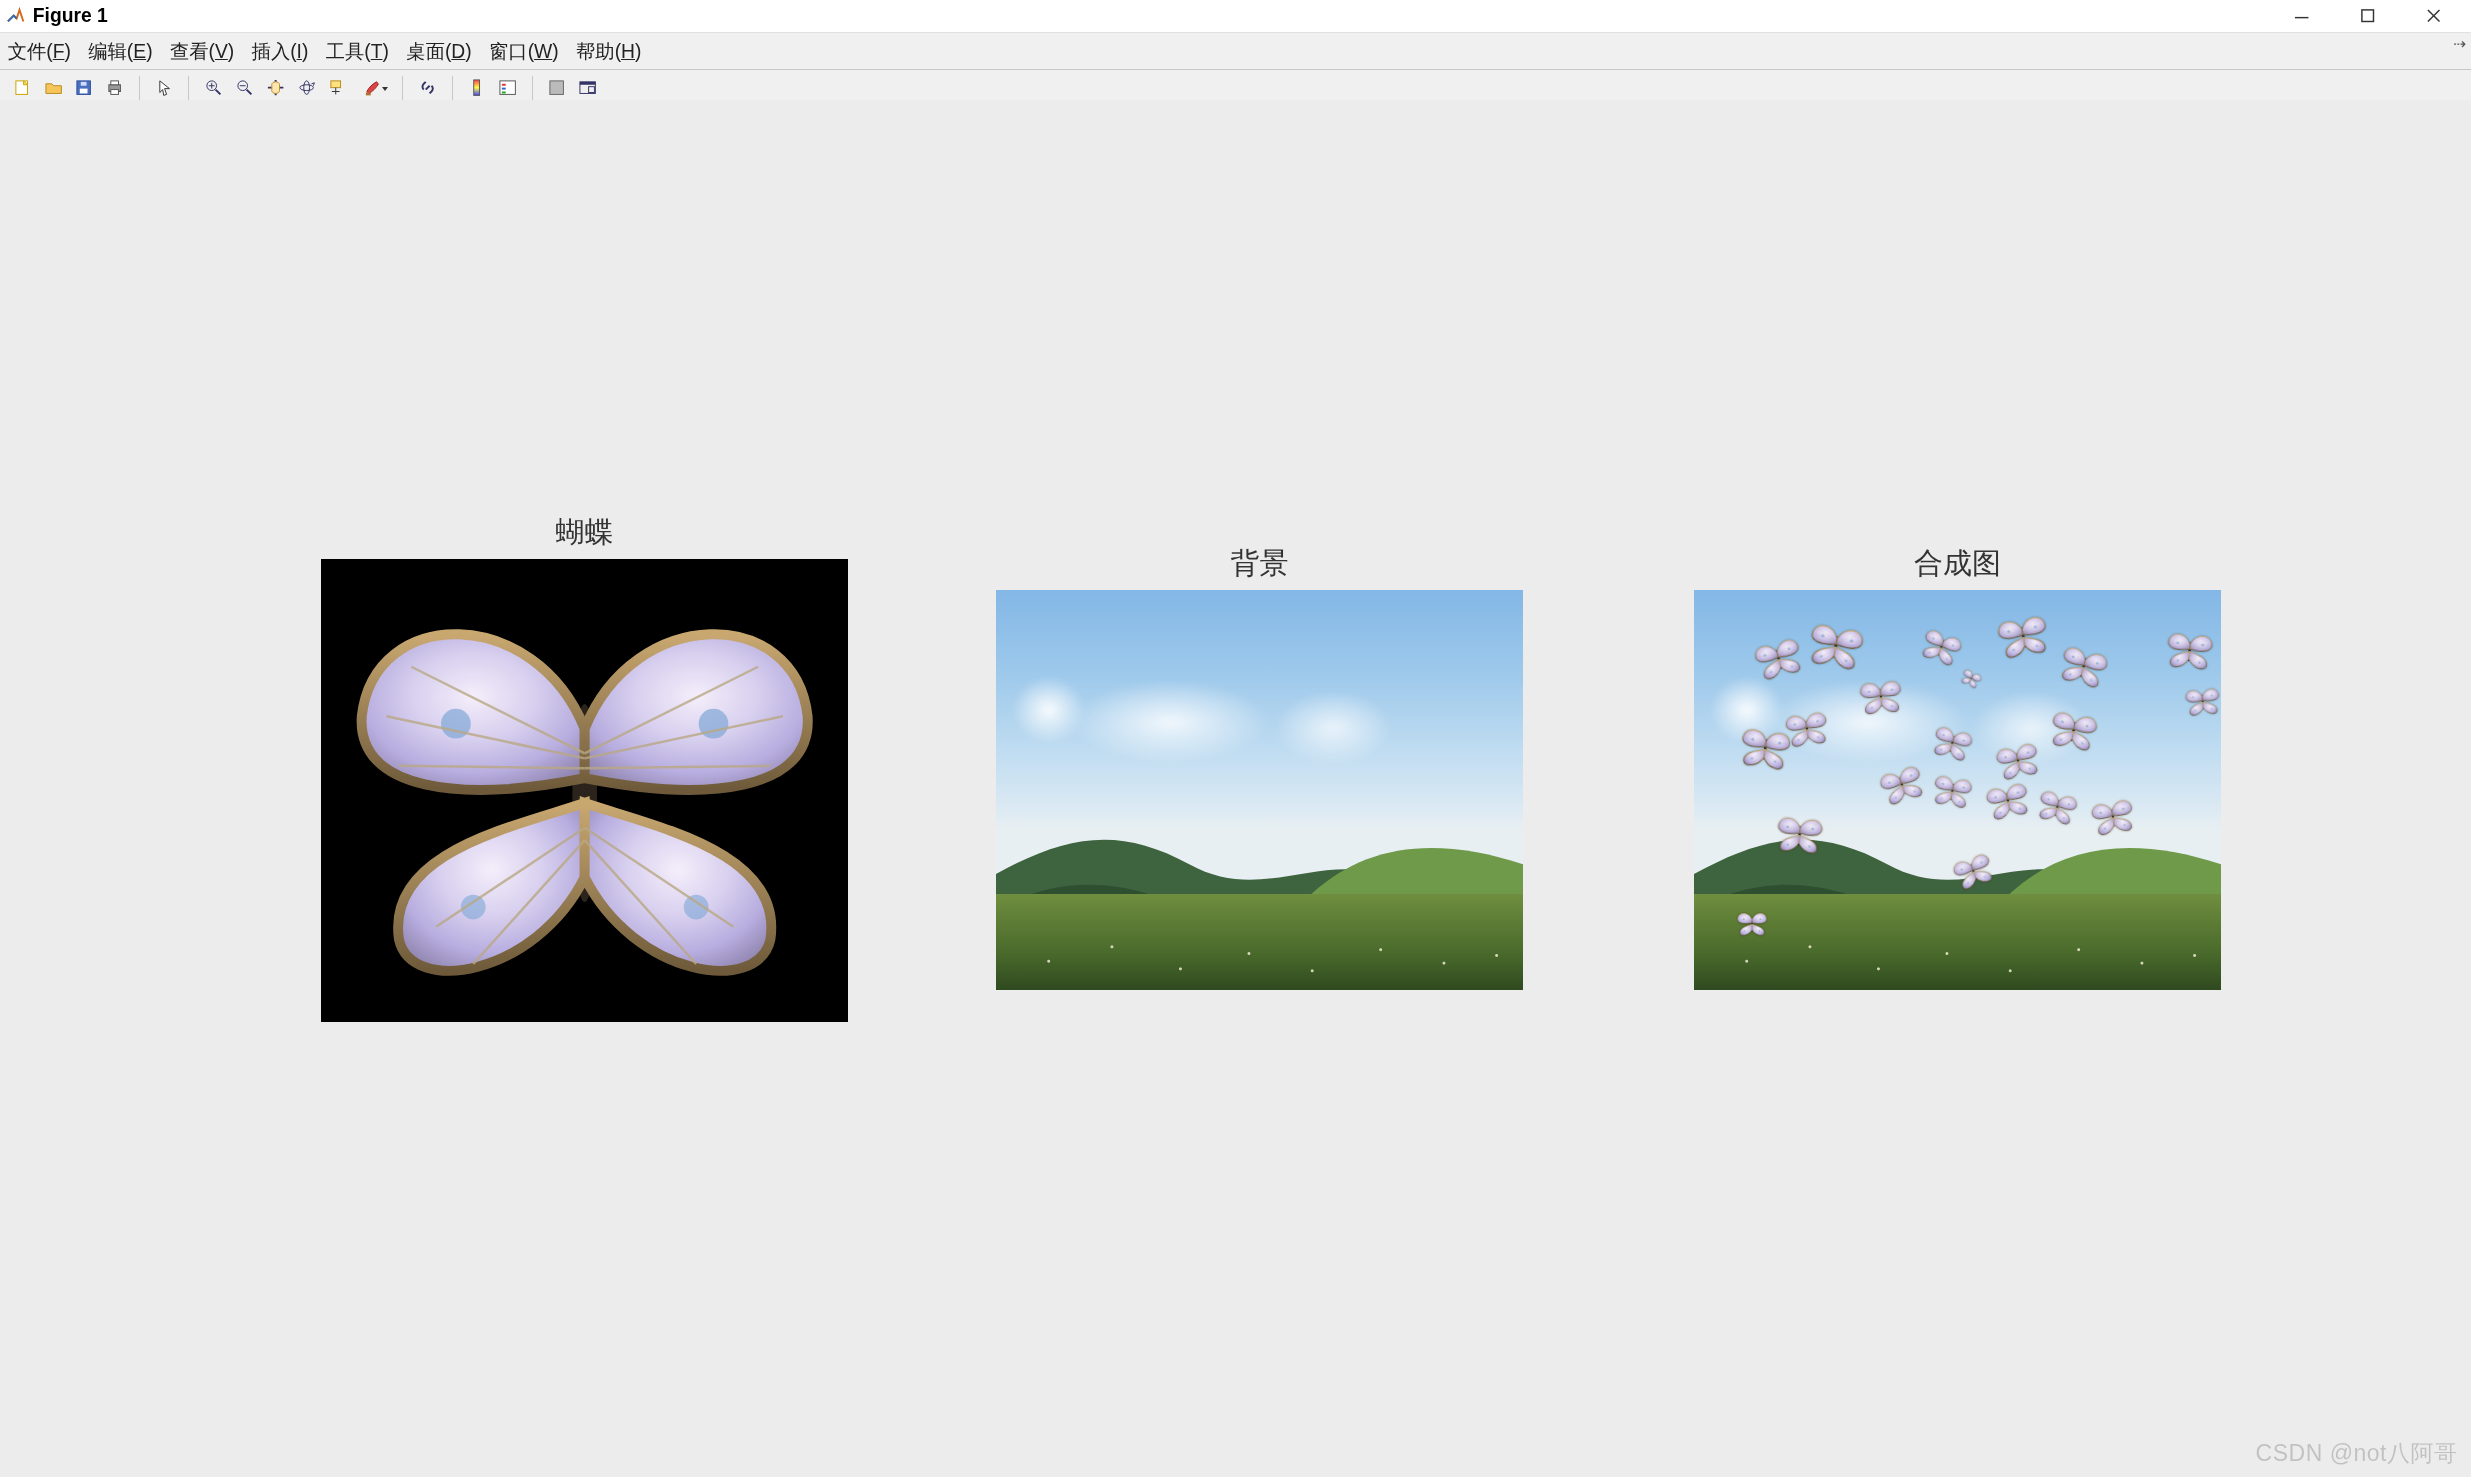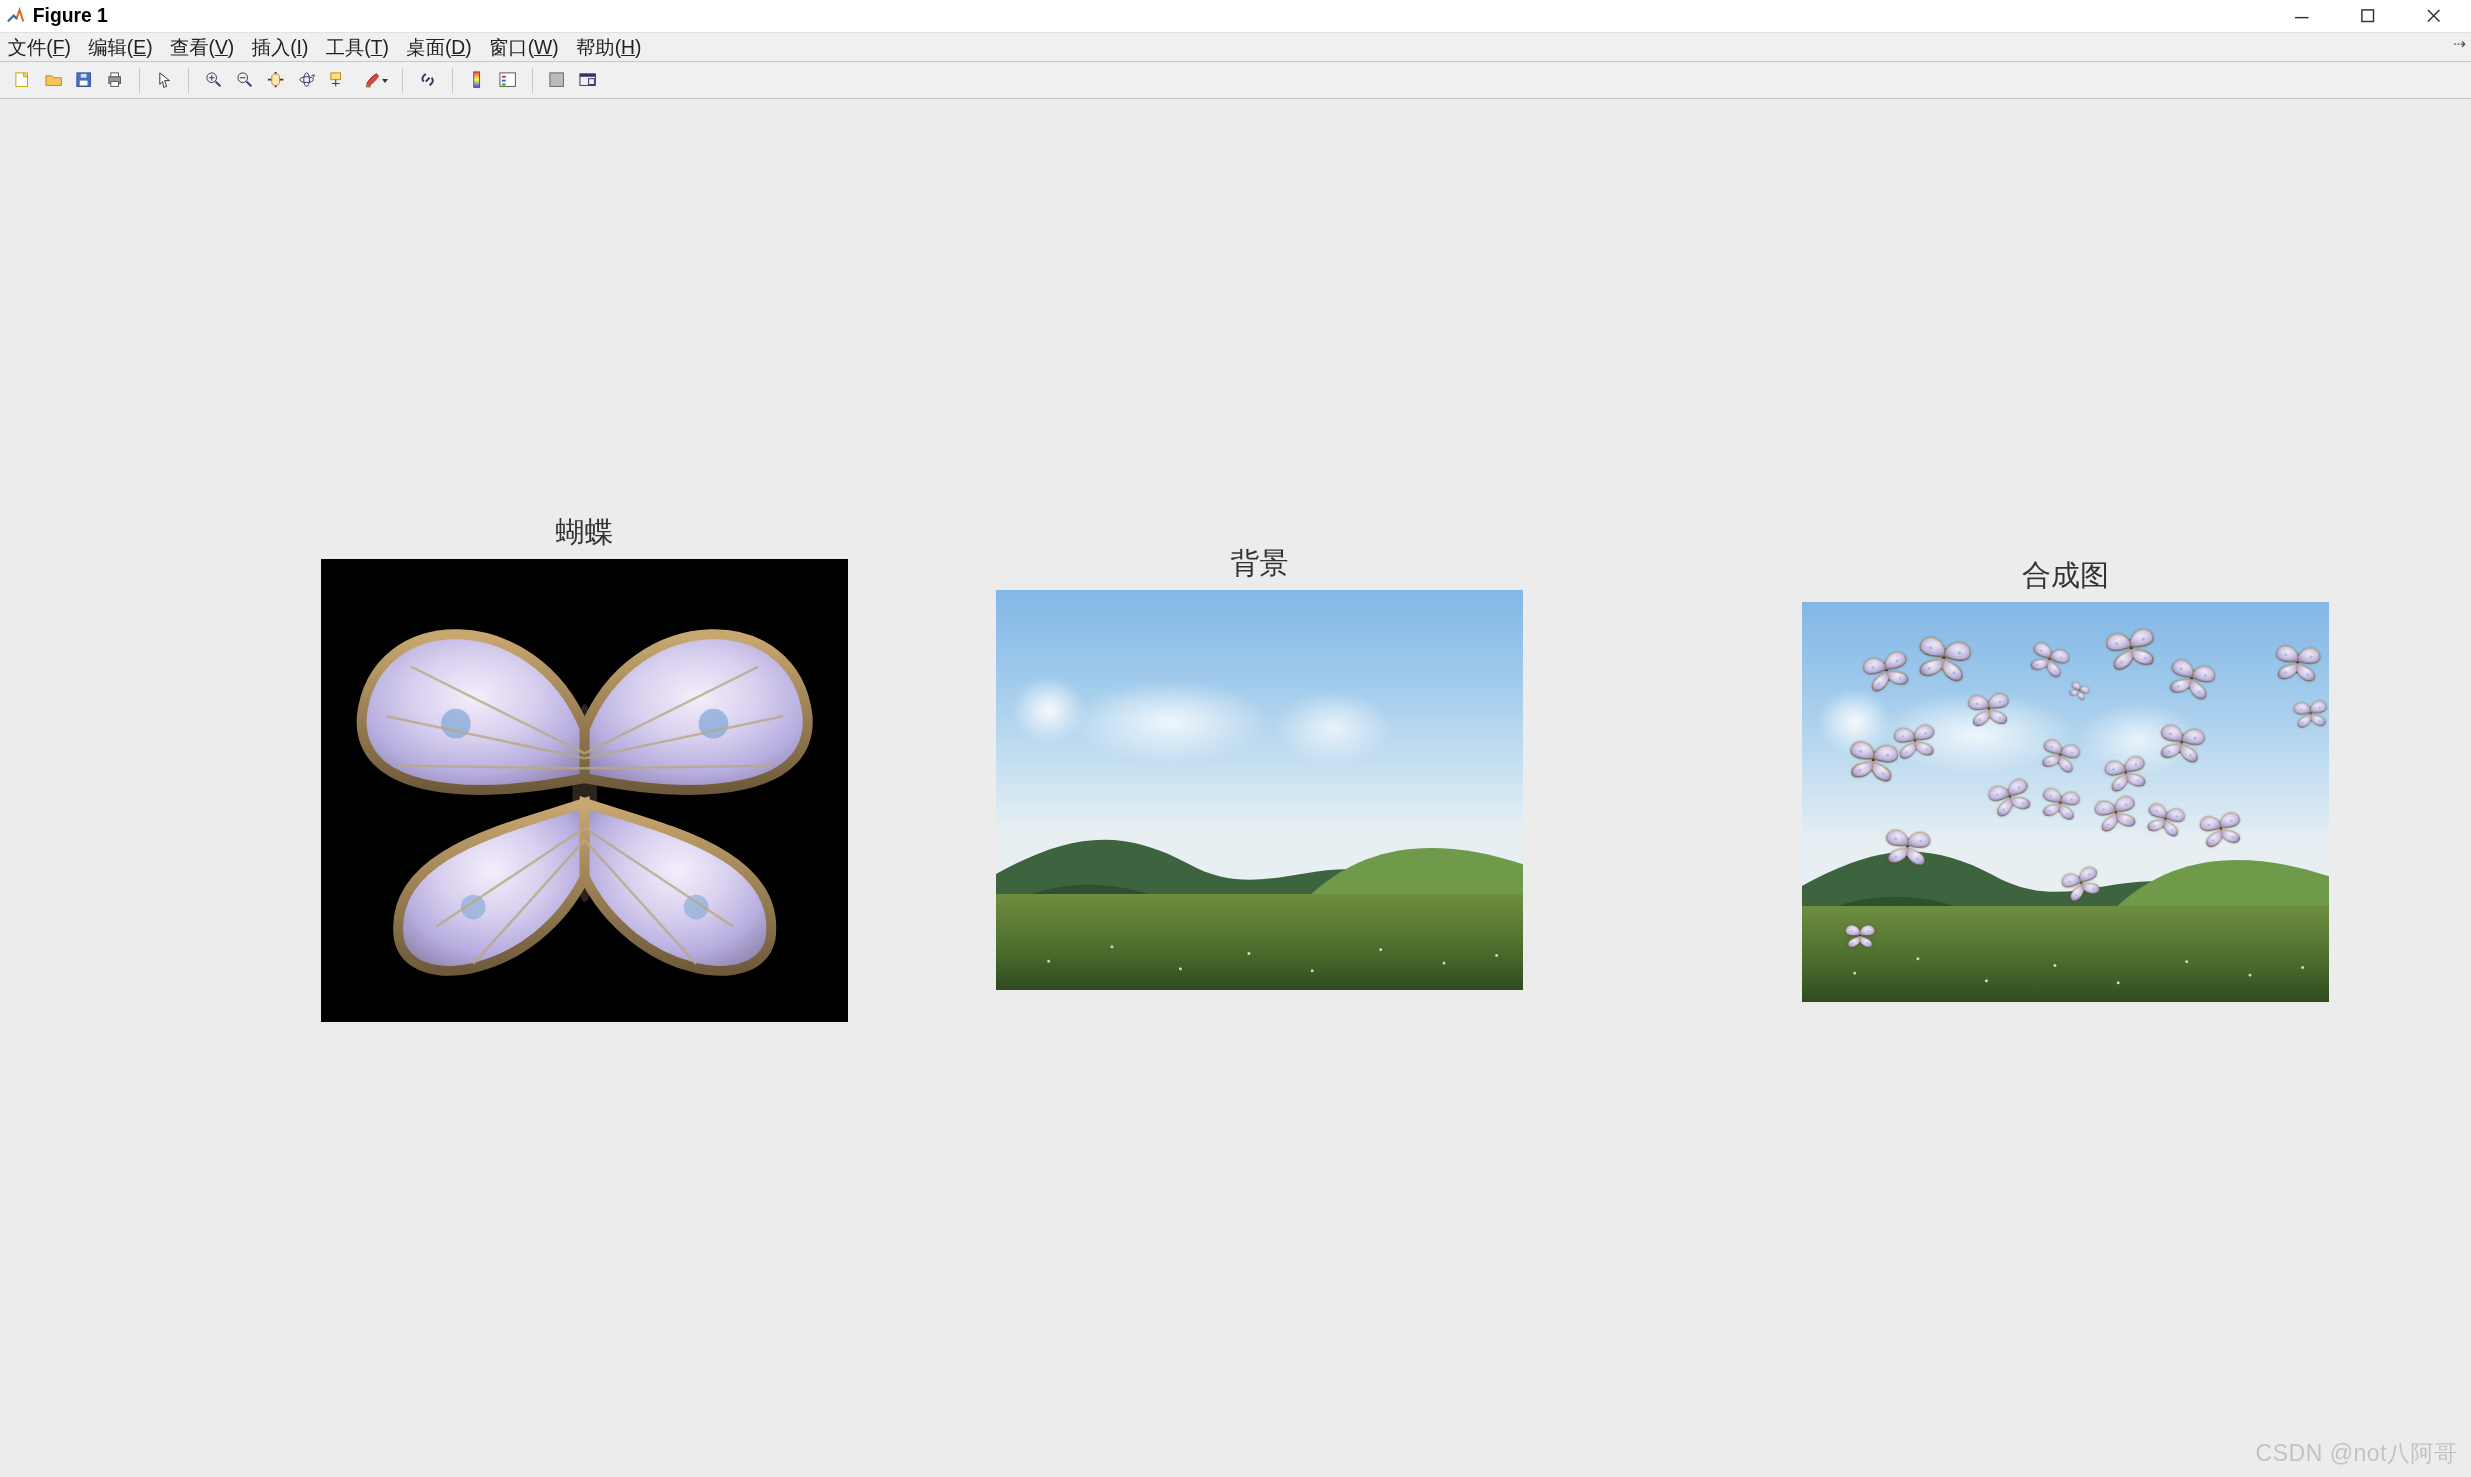--- a/index.html
+++ b/index.html
@@ -38,21 +38,21 @@
     width: 19.3px; height: 19.3px; display: inline-block; position: relative;
   }
   .app-icon svg { display:block; }
   .title-text { font-size: 19.3px; color: var(--title-text); font-weight: bold; }
   .win-controls { display: flex; align-items: center; gap: 39px; padding-right: 19.3px;}
   .win-btn { width: 27px; height: 27px; display:flex; align-items:center; justify-content:center; }
   .win-btn svg { stroke: #333; }
 
   
   .menubar {
-    height: 29px;
+    height: 37px;
     background: var(--menu-bg);
     border-bottom: 1px solid var(--toolbar-border);
     display:flex; align-items:center;
     padding-left: 7.7px;
     gap: 17.4px;
     font-size: 19.3px;
     position: relative;
   }
   .menubar .menu-item { cursor: default; }
   .menubar .hot { text-decoration: underline; }
@@ -102,21 +102,21 @@
   .subplot .imgbox {
     width: 100%;
     height: calc(100% - 33px);
     position:relative;
     overflow:hidden;
   }
 
   
   .sp1 { left: 321px;  top: 413px; width: 527px; height: 496px; }
   .sp2 { left: 996px; top: 444px; width: 527px; height: 433px; }
-  .sp3 { left: 1802px; top: 444px; width: 527px; height: 433px; margin-top: 12px; }
+  .sp3 { left: 1694px; top: 444px; width: 527px; height: 433px; }
 
   
   .butterfly-bg {
     background:#000;
     width:100%; height:100%;
     position:relative;
     display:flex; align-items:center; justify-content:center;
   }
   
   .bfly svg { display:block; width:100%; height:100%; }

